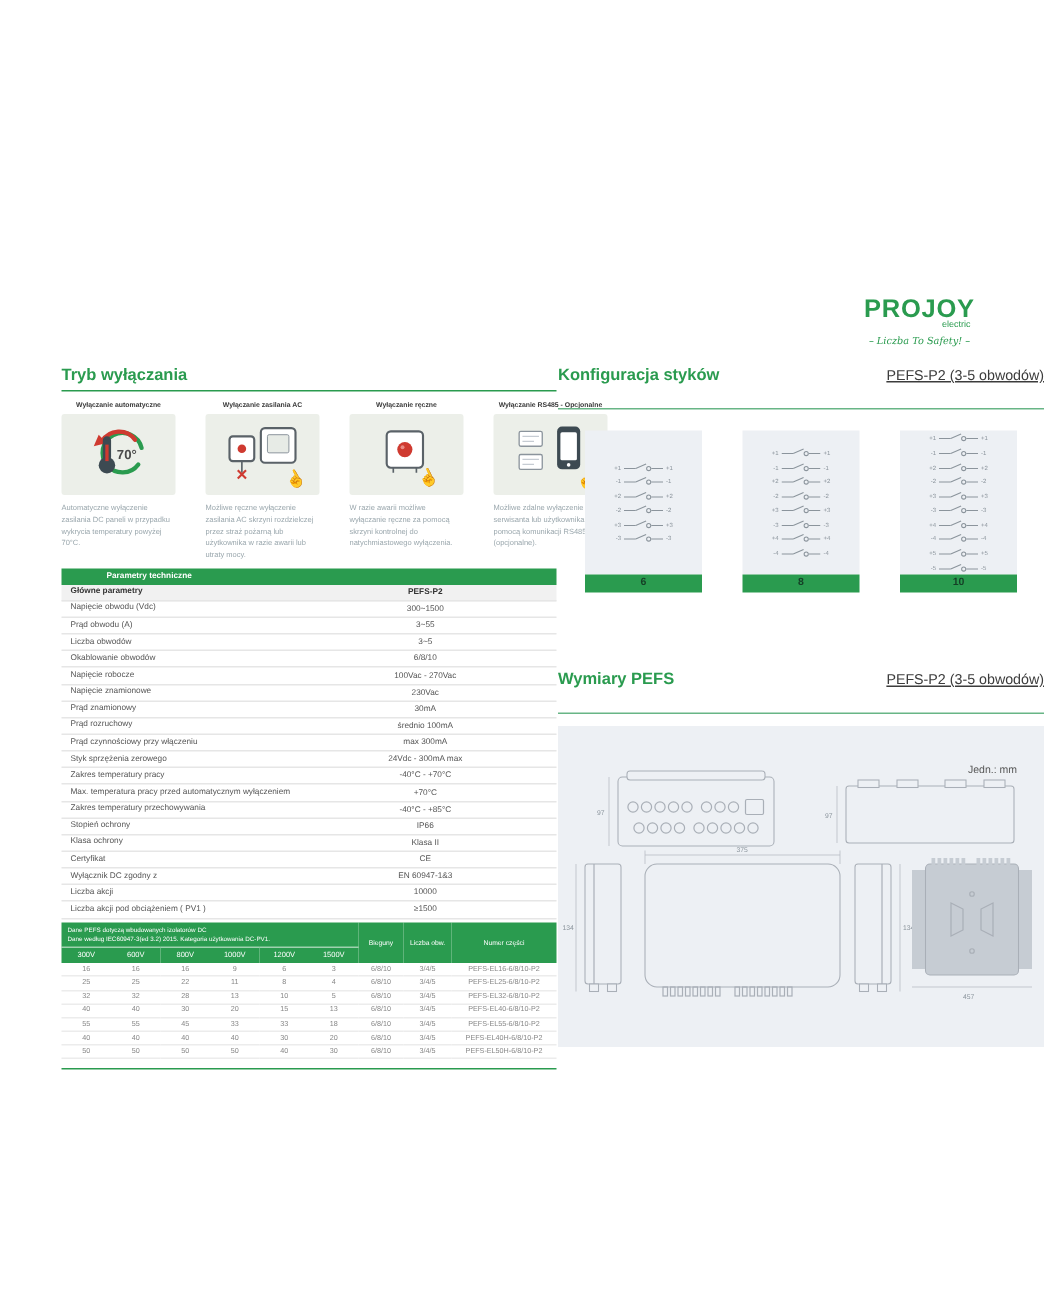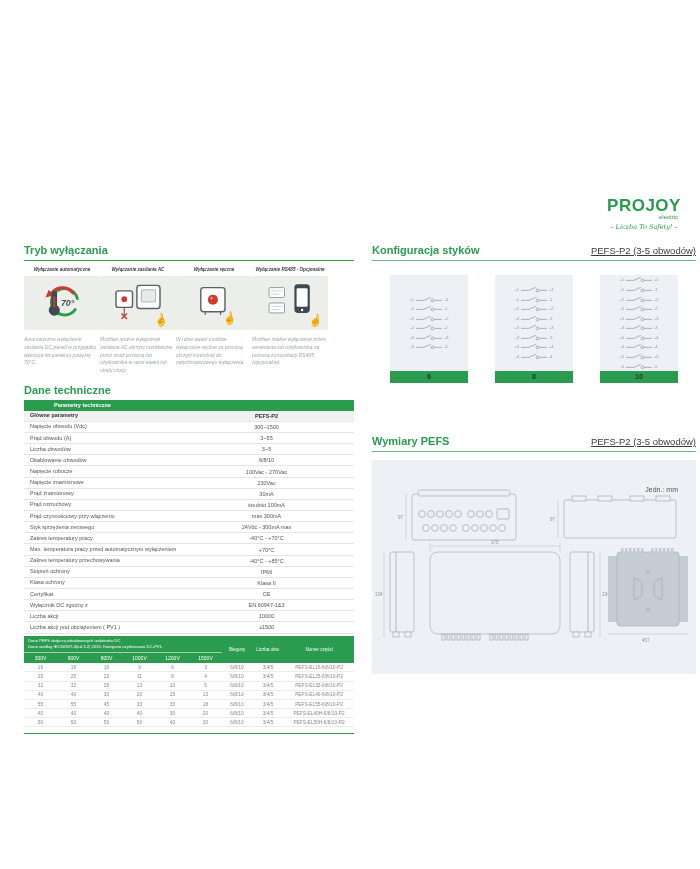--- a/index.html
+++ b/index.html
@@ -3,36 +3,36 @@
 <meta charset="utf-8">
 <title>PEFS-P2 Datasheet</title>
 <style>
   * { margin:0; padding:0; box-sizing:border-box; }
   html,body { background:#fff; }
   .page {
     position:relative; width:700px; height:869px; background:#ffffff;
     font-family:"Liberation Sans", sans-serif; overflow:hidden;
   }
   
-  .logo { position:absolute; top:196px; left:594px; width:100px; }
+  .logo { position:absolute; top:196px; left:563px; width:100px; }
   .logo-name { font-size:17px; font-weight:bold; color:#2a9b4f; letter-spacing:.5px; text-align:center; }
   .logo-sub  { font-size:6px; color:#2a9b4f; text-align:right; padding-right:16px; margin-top:-2px; }
   .logo-tagline { font-family:"DejaVu Serif", serif; font-style:italic; font-size:6.5px; color:#2a9b4f; text-align:center; margin-top:3px; }
 
   
-  .col-left  { position:absolute; left:24px;  top:244px; width:330px; }
+  .col-left  { position:absolute; left:41px;  top:244px; width:330px; }
   .col-right { position:absolute; left:372px; top:244px; width:324px; }
 
   .sec-title { font-size:11px; font-weight:bold; color:#2a9b4f; }
   .rule { border-bottom:1px solid #2a9b4f; padding-bottom:4px; }
-  .sec-head-row { display:flex; justify-content:space-between; align-items:flex-end; border-bottom:1px solid #68b586; padding-bottom:4px; }
+  .sec-head-row { display:flex; justify-content:space-between; align-items:flex-end; border-bottom:1px solid #68b586; padding-bottom:16px; }
   .sec-model { font-size:9.5px; color:#3c3c3c;text-decoration:underline; }
 
   
-  .methods { display:flex; gap:0; margin-top:6px;font-style:italic; }
+  .methods { display:flex; gap:20px; margin-top:6px; }
   .method { width:76px; }
   .m-label { font-size:4.6px; font-weight:bold; color:#3a3a3a; text-align:center; white-space:nowrap; }
   .tile { position:relative; margin-top:4px; width:76px; height:54px; background:#ecefe9; border-radius:2px; display:flex; align-items:center; justify-content:center; }
   .tile svg { width:54px; height:44px; }
   .hand { position:absolute; font-size:11px; color:#cf8b5a; line-height:1; }
   .hand-2 { right:8px; bottom:4px; transform:rotate(-30deg); }
   .hand-3 { right:16px; bottom:5px; transform:rotate(-25deg); }
   .hand-4 { right:6px; bottom:3px; transform:rotate(-15deg); }
   .m-desc { font-size:5px; color:#9aa7ad; line-height:1.55; margin-top:6px; }
 
@@ -156,21 +156,20 @@
             <rect x="27" y="3" width="14" height="26" rx="3" fill="#3d4a52"></rect>
             <rect x="29" y="6.5" width="10" height="17" rx="1" fill="#ffffff"></rect>
             <circle cx="34" cy="26.3" r="1.1" fill="#ffffff"></circle>
           </svg>
           <span class="hand hand-4">☝</span>
         </div>
         <div class="m-desc">Możliwe zdalne wyłączenie przez serwisanta lub użytkownika za pomocą komunikacji RS485 (opcjonalne).</div>
       </div>
     </div>
 
-    <div class="sec-title tech-title">Dane techniczne</div>
 
     <div class="spec-table">
       <div class="spec-header">Parametry techniczne</div>
       <div>
           <div class="spec-row spec-row-bold">
             <div class="spec-label">Główne parametry</div>
             <div class="spec-value">PEFS-P2</div>
           </div>
           <div class="spec-row">
             <div class="spec-label">Napięcie obwodu (Vdc)</div>

